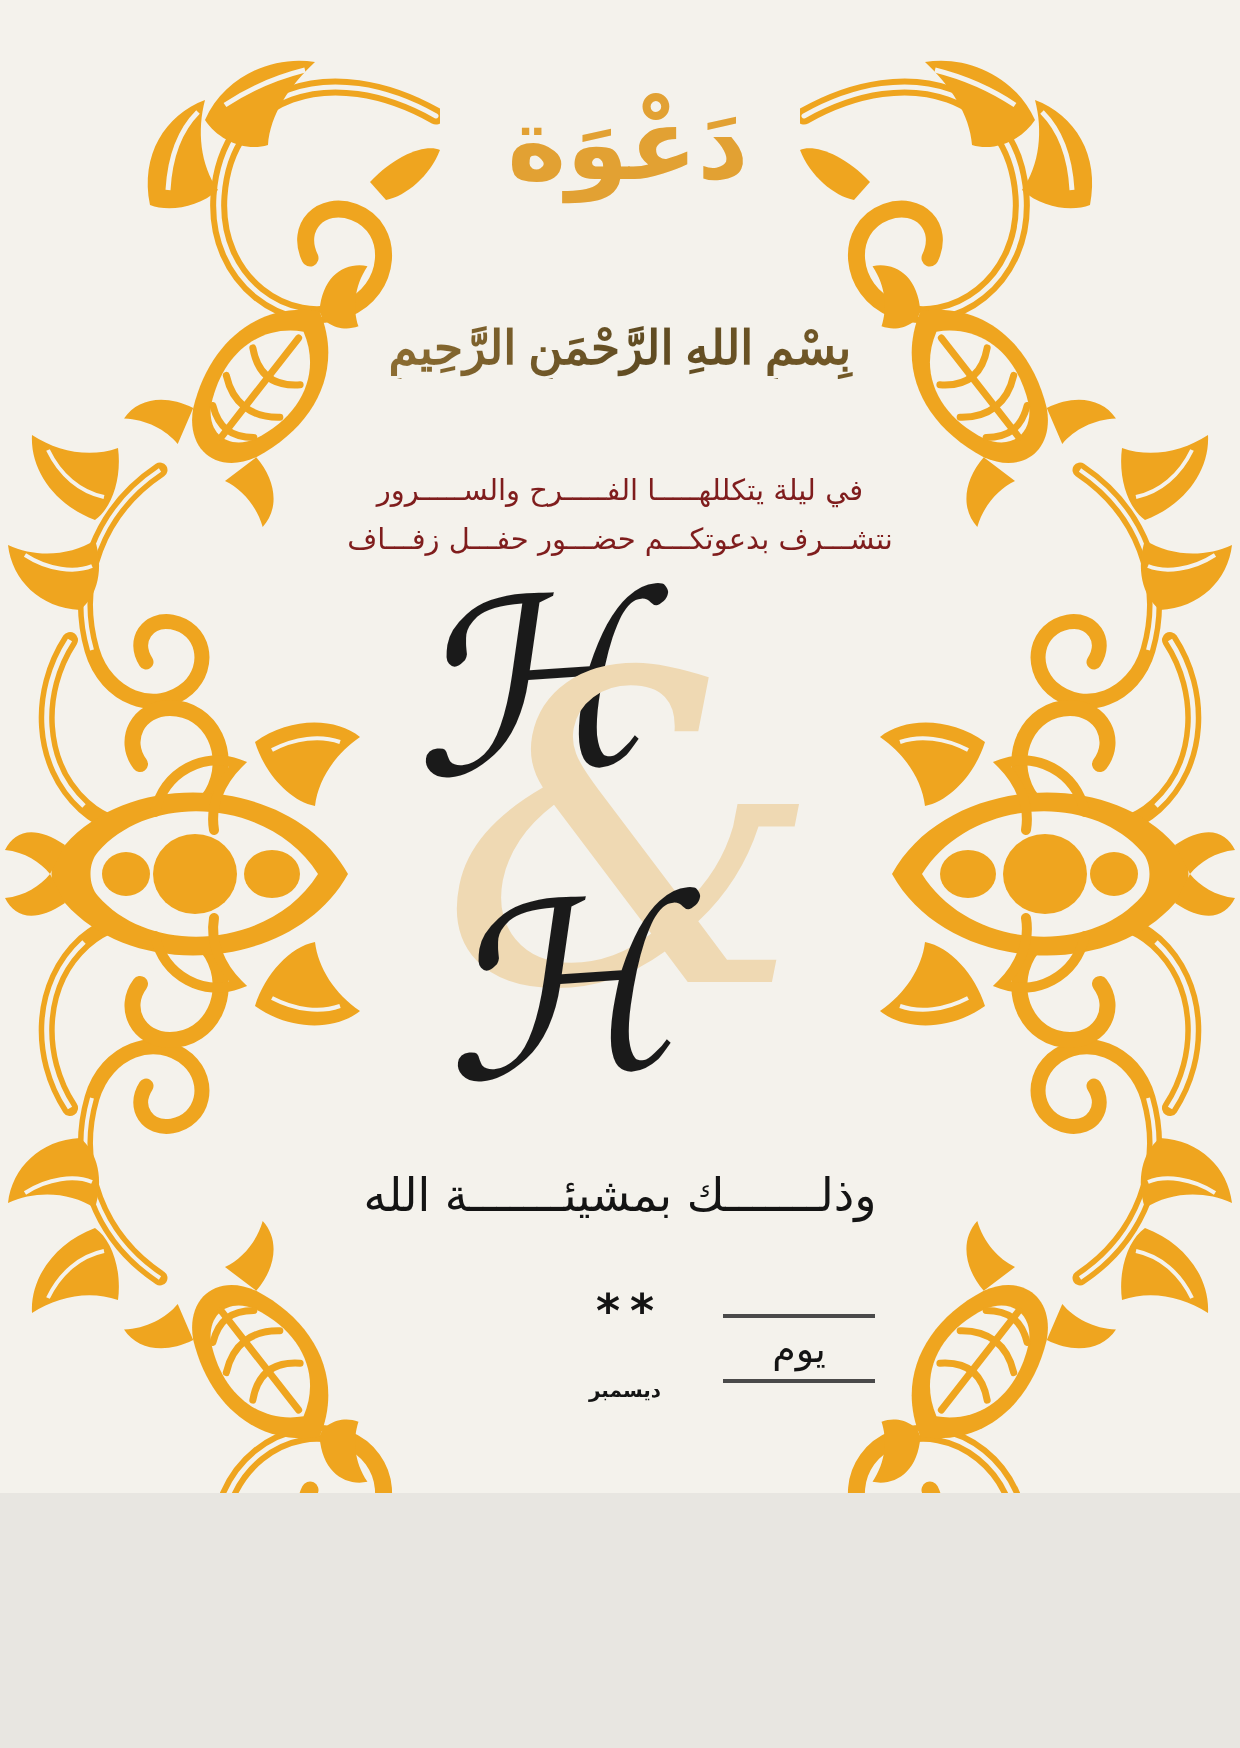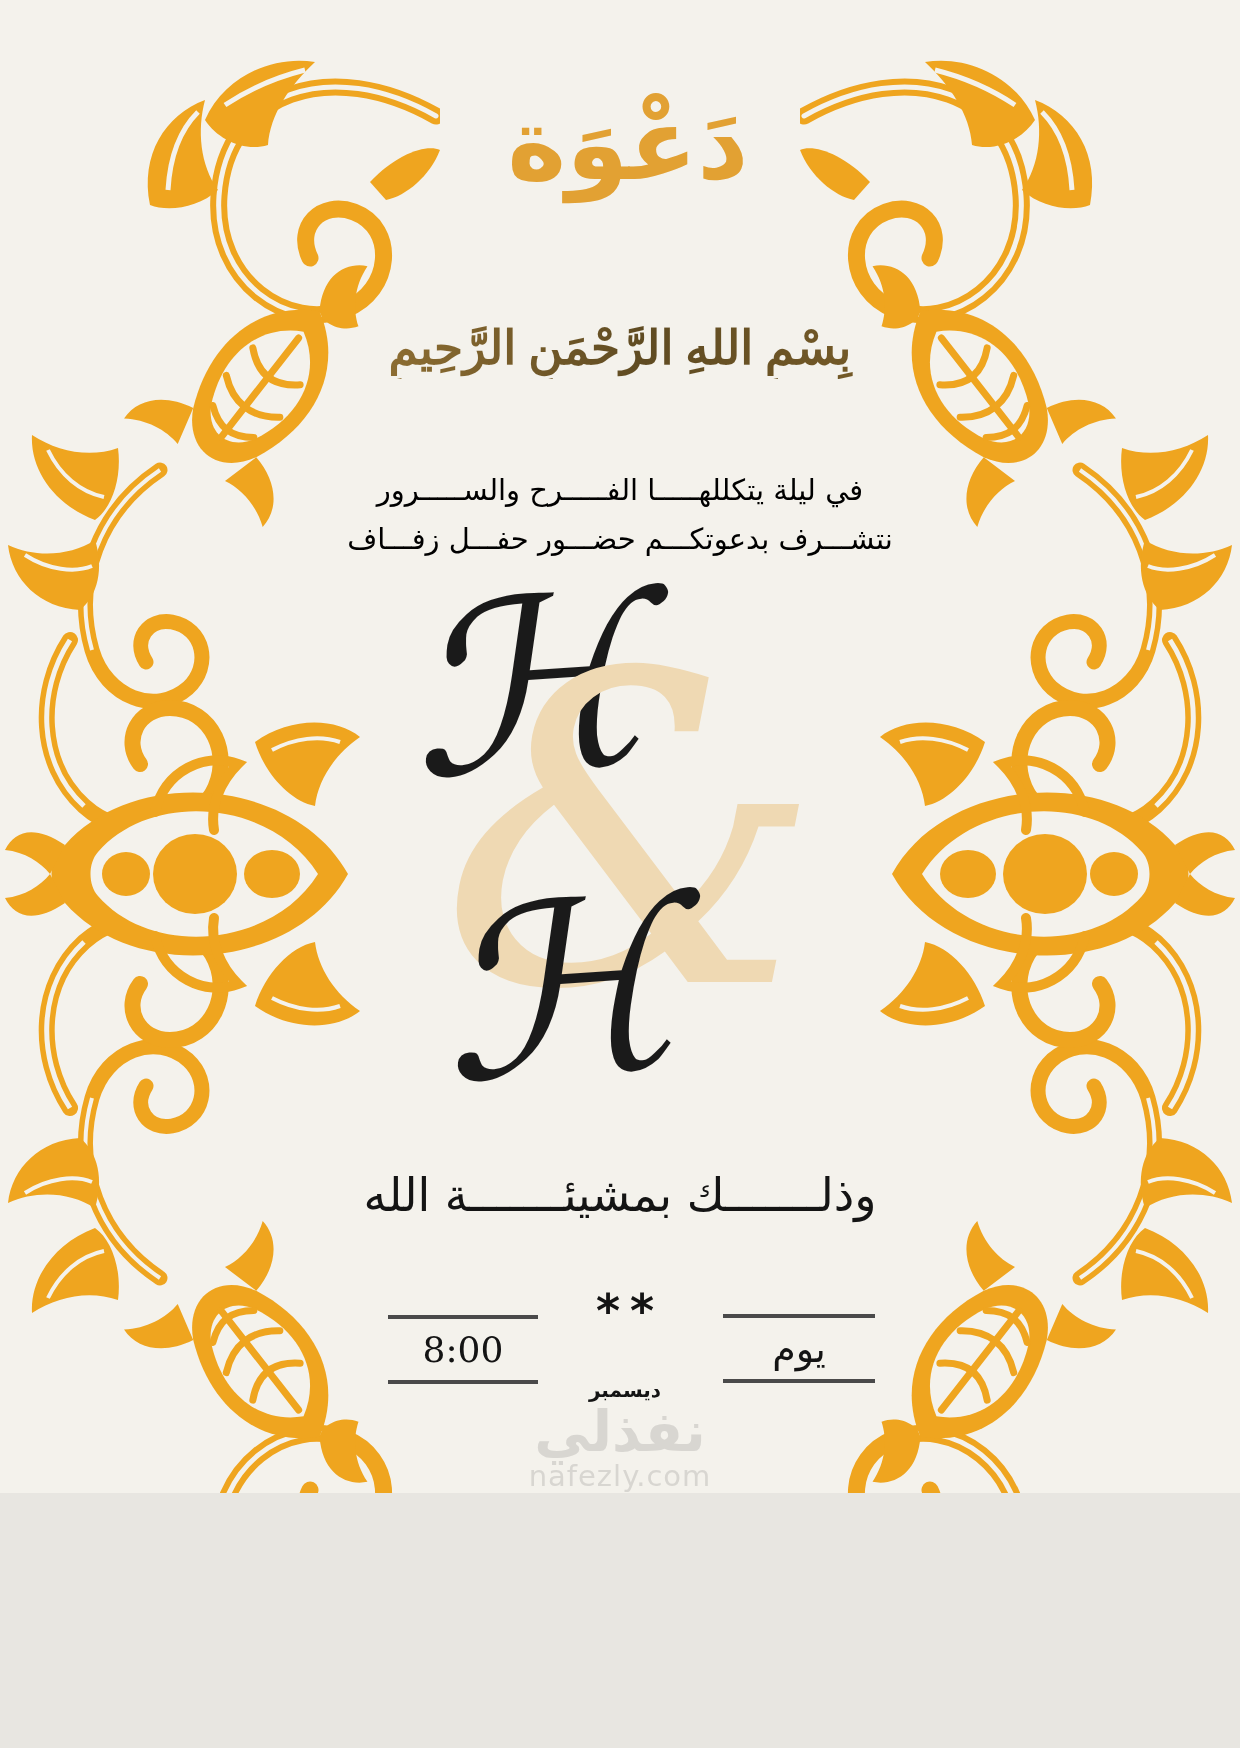--- a/index.html
+++ b/index.html
@@ -28,21 +28,21 @@
     text-align:center;direction:rtl;
     font-size:47px;font-weight:bold;line-height:1.3;
     background:linear-gradient(90deg,#C4943E 0%,#8F6F33 30%,#5F4B22 52%,#7A5E29 75%,#94743A 100%);
     -webkit-background-clip:text;background-clip:text;
     color:transparent;
     font-family:Liberation Serif, serif;
   }
   .intro{
     position:absolute;left:0;right:0;top:466px;
     text-align:center;direction:rtl;
-    font-size:29px;line-height:49px;color:#000000;
+    font-size:29px;line-height:49px;color:#7f1d1d;
   }
   
   .monogram{position:absolute;left:400px;top:578px;width:420px;height:500px;}
   .monogram .amp{
     position:absolute;left:40px;top:40px;z-index:2;
     font-family:"DejaVu Serif",serif;font-style:italic;
     font-size:430px;line-height:1;color:#EFD9B3;
   }
   .monogram .h-script{
     position:absolute;z-index:1;
@@ -173,24 +173,15 @@
     <div class="rule"></div>
     <div class="val">يوم</div>
     <div class="rule"></div>
   </div>
 
   <div class="field f-mid">
     <span class="stars">**</span>
     <span class="month">ديسمبر</span>
   </div>
 
-  <div class="field f-time">
-    <div class="rule"></div>
-    <div class="val">8:00</div>
-    <div class="rule"></div>
-  </div>
 
-  <div class="watermark">
-    <span class="brand-ar">نفذلي</span>
-    <span class="brand-domain">nafezly.com</span>
-  </div>
 
 </div>
 
 </body></html>

